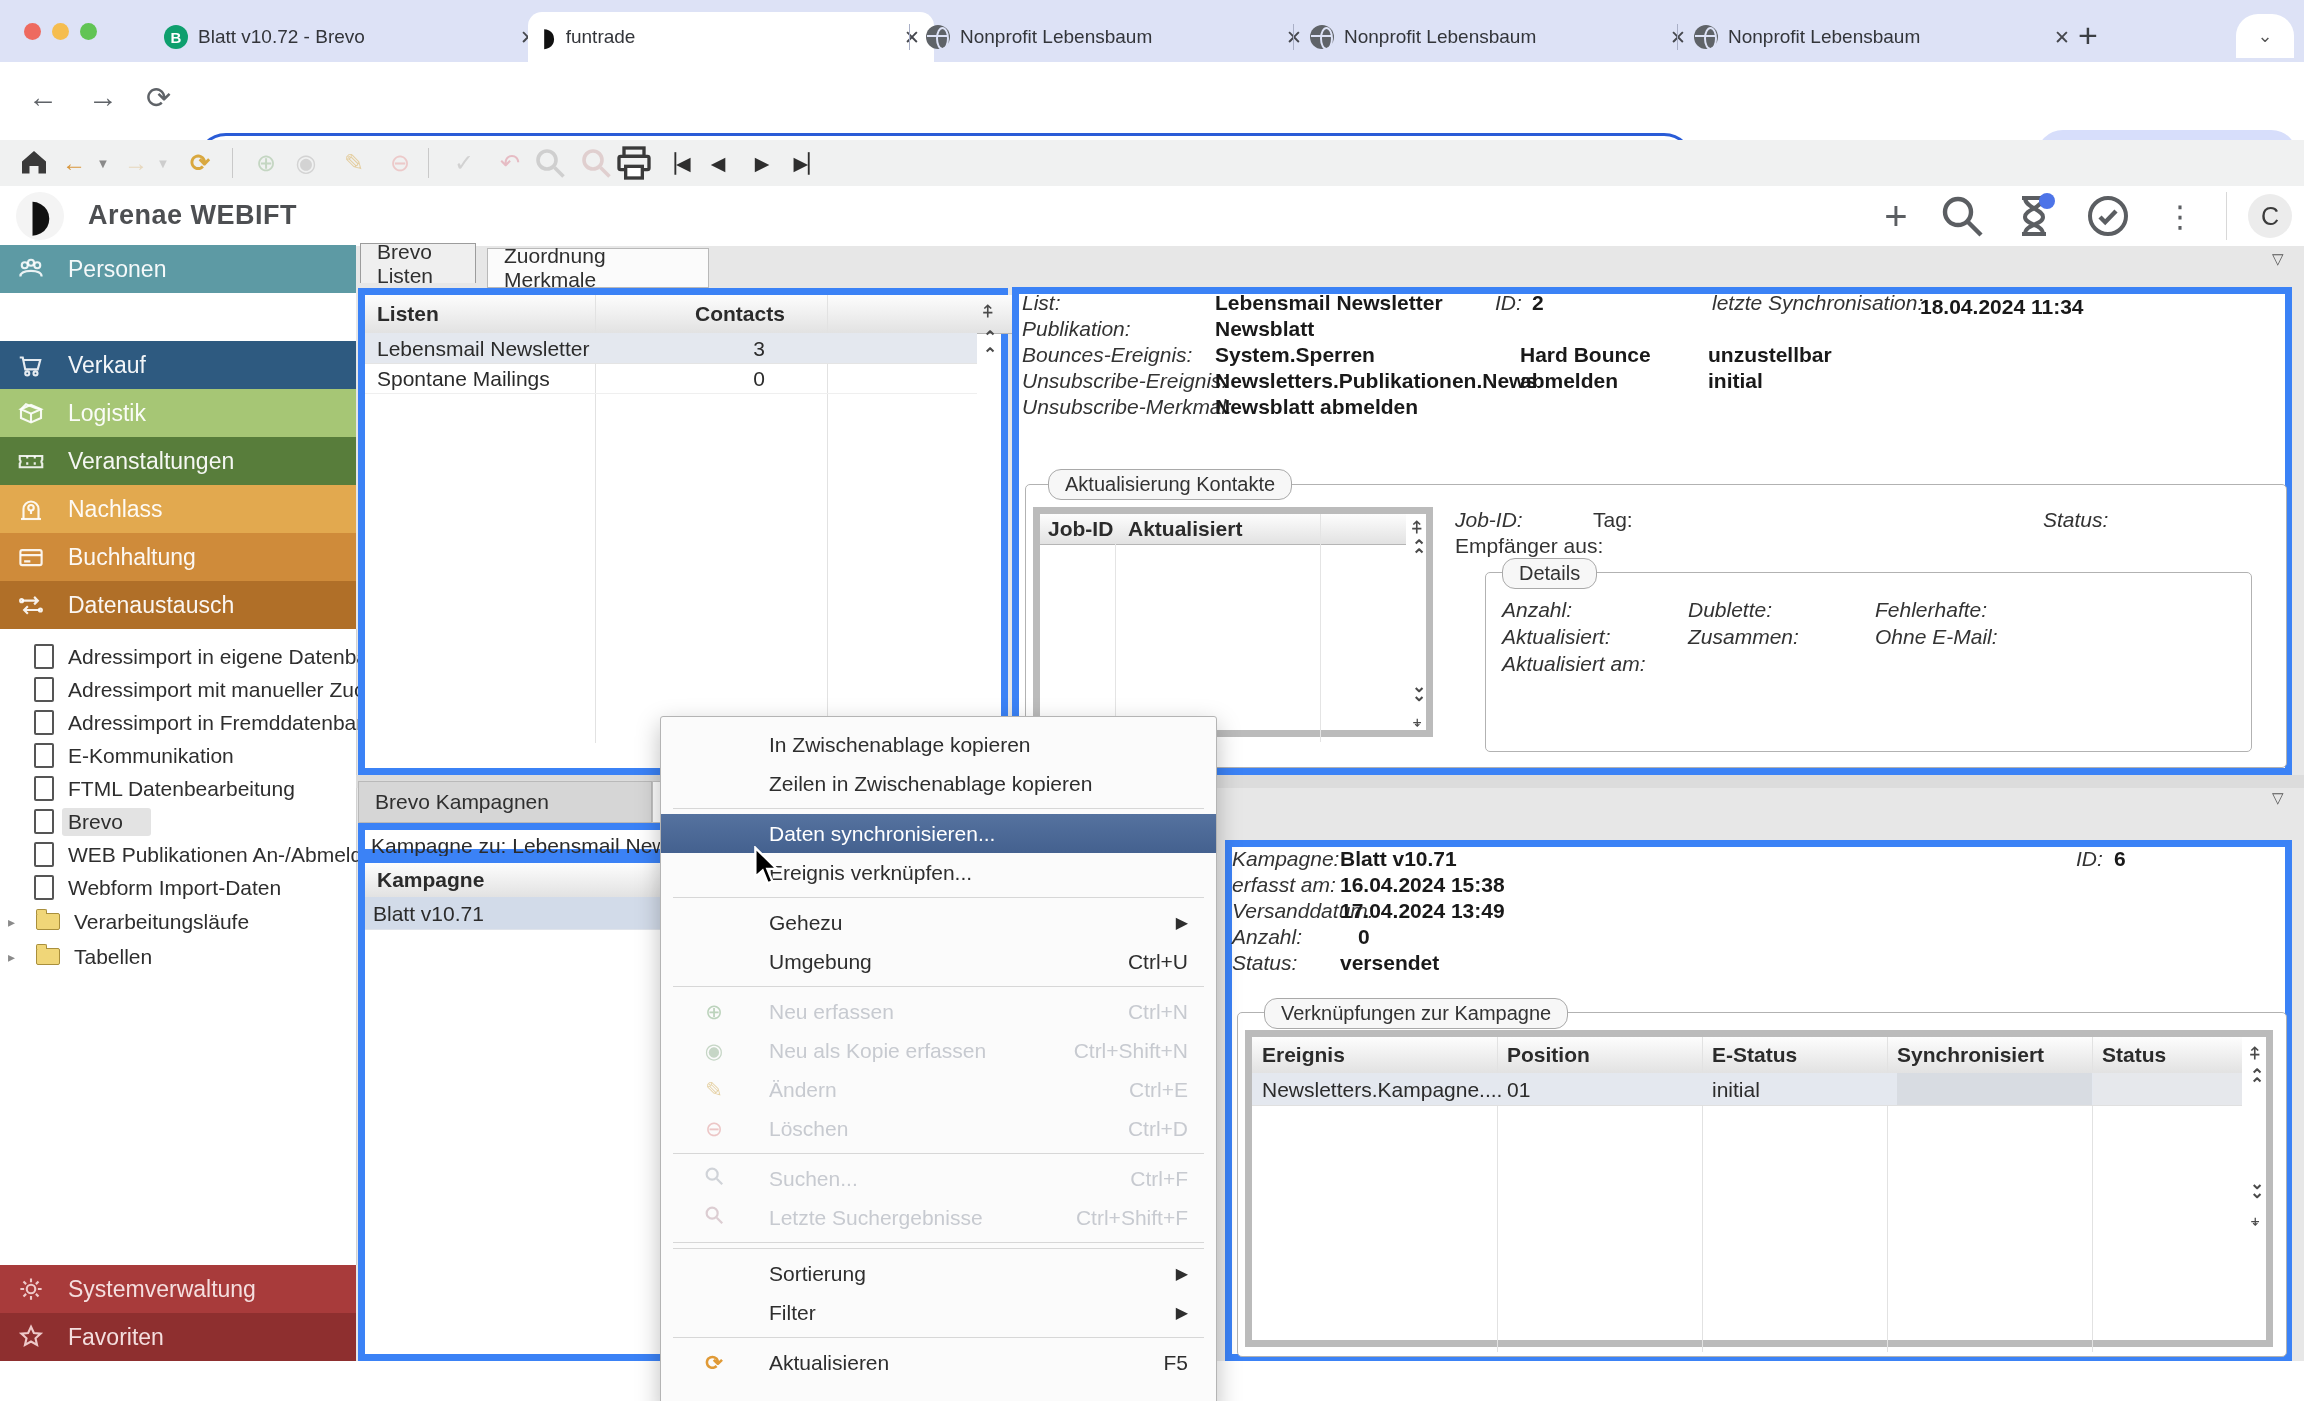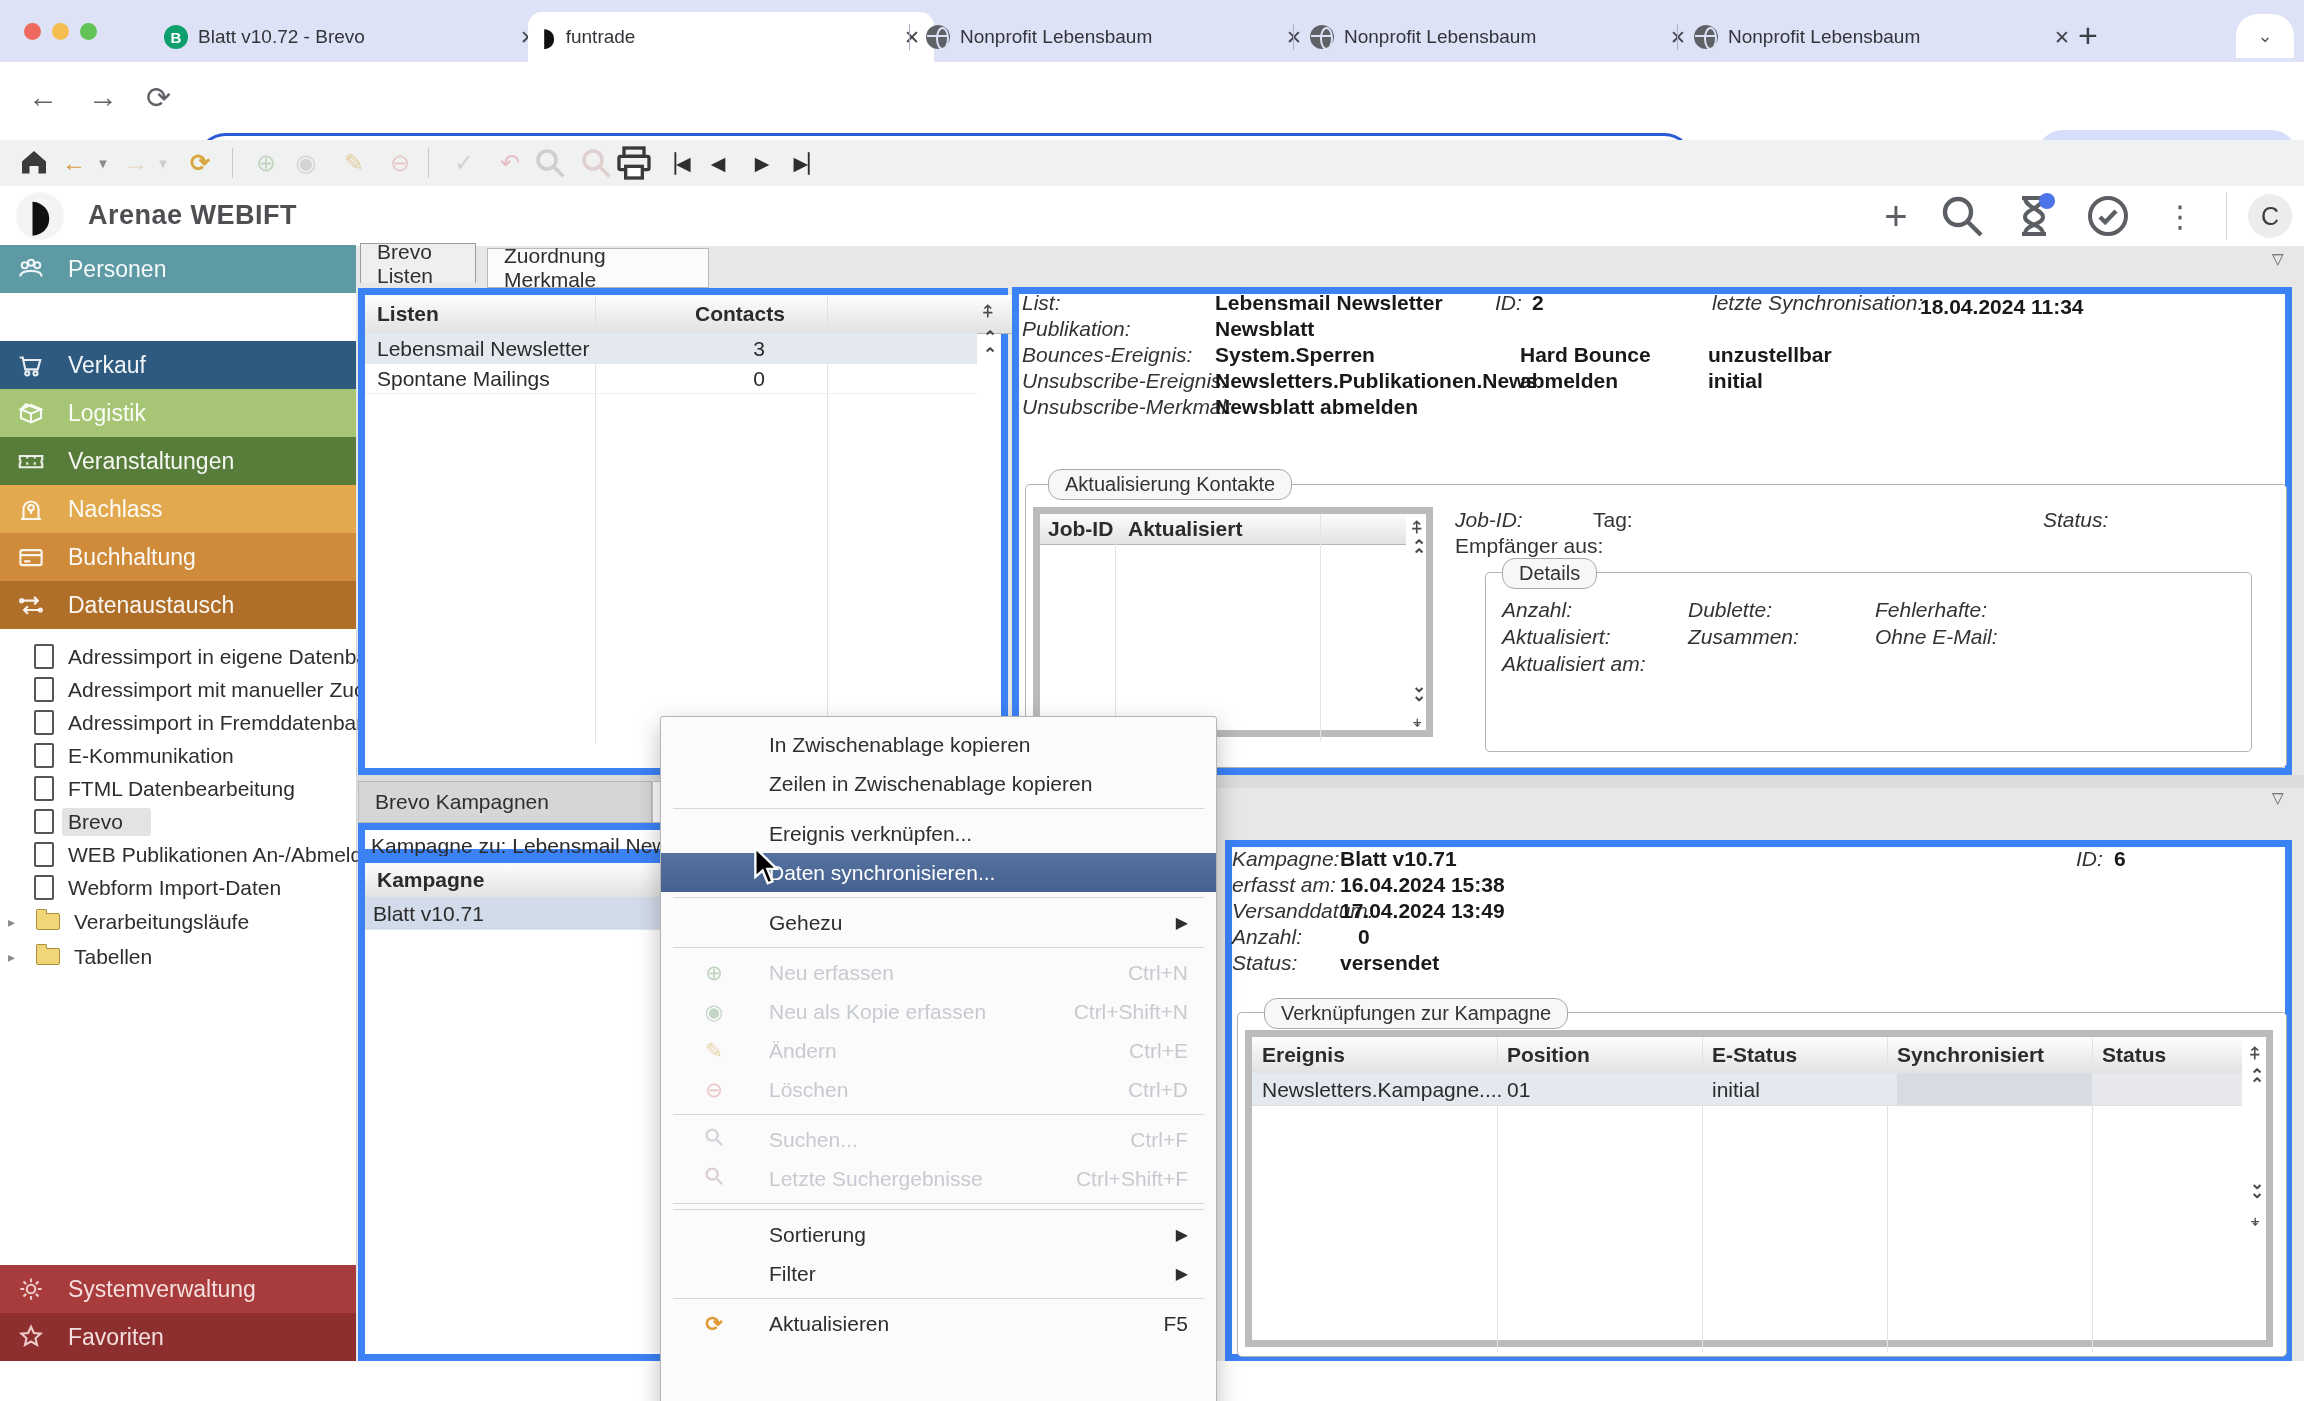--- a/index.html
+++ b/index.html
@@ -473,30 +473,34 @@
   </div>
 
   <div class="abs cmenu">
     <div class="mi">
         <span>In Zwischenablage kopieren</span>
       </div>
     <div class="mi">
         <span>Zeilen in Zwischenablage kopieren</span>
       </div>
     <div class="msep"></div>
-    <div class="mi">
-        <span>Ereignis verknüpfen...</span>
-      </div>
     <div class="mi hl">
         <span>Daten synchronisieren...</span>
       </div>
+    <div class="mi">
+        <span>Ereignis verknüpfen...</span>
+      </div>
     <div class="msep"></div>
     <div class="mi">
         <span>Gehezu</span>
         <span class="sub">▶</span>
+      </div>
+    <div class="mi">
+        <span>Umgebung</span>
+        <span class="sc">Ctrl+U</span>
       </div>
     <div class="msep"></div>
     <div class="mi dis">
         <span class="mic" style="color:#bcd3bc">⊕</span>
         <span>Neu erfassen</span>
         <span class="sc">Ctrl+N</span>
       </div>
     <div class="mi dis">
         <span class="mic" style="color:#c6d6c6">◉</span>
         <span>Neu als Kopie erfassen</span>

